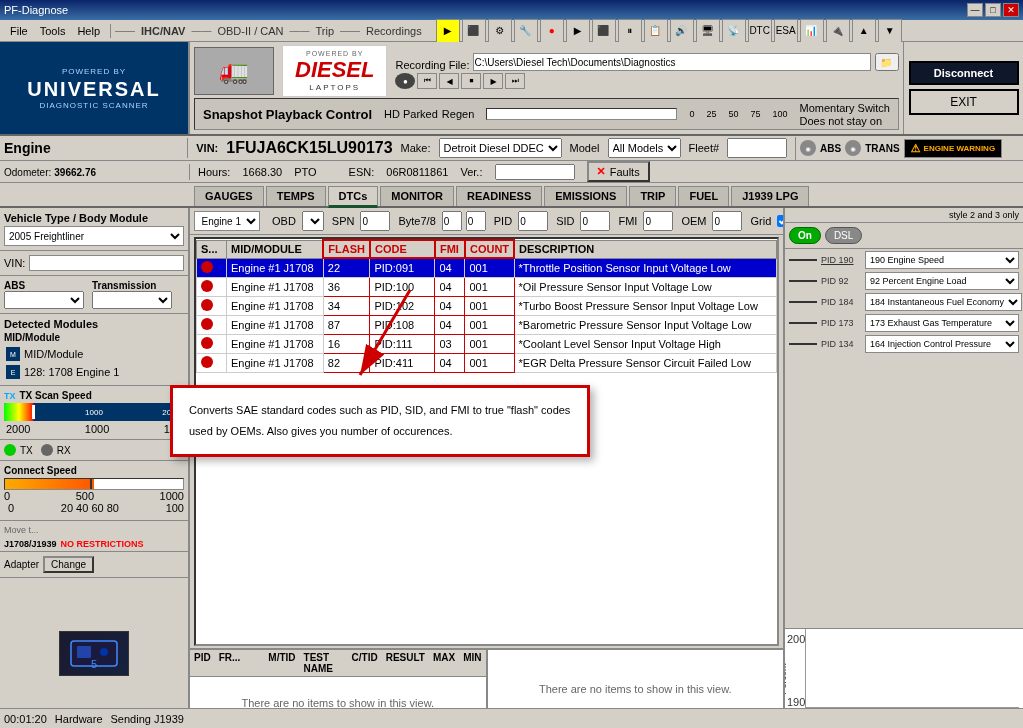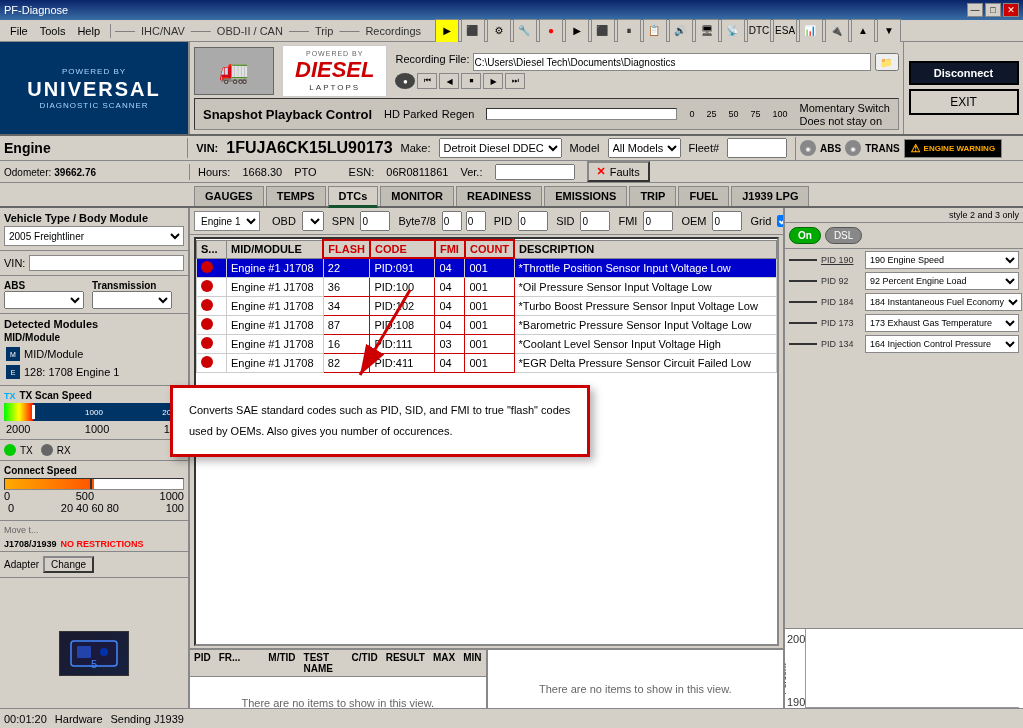--- a/index.html
+++ b/index.html
@@ -293,21 +293,21 @@
       <div class="title-btn" style="background:#cc0000;color:white;">✕</div>
     </div>
   </div>
 
   <div class="menu-bar">
     <span class="menu-item">File</span>
     <span class="menu-item">Tools</span>
     <span class="menu-item">Help</span>
     <div class="menu-separator"></div>
     <span style="color:#666;font-size:10px;">——</span>
-    <span class="menu-label" style="padding:2px 6px;">IHC/NAV</span>
+    <span class="menu-label" style="padding:2px 6px;font-weight:bold;">IHC/NAV</span>
     <span style="color:#666;font-size:10px;">——</span>
     <span class="menu-label" style="padding:2px 6px;">OBD-II / CAN</span>
     <span style="color:#666;font-size:10px;">——</span>
     <span class="menu-label" style="padding:2px 6px;">Trip</span>
     <span style="color:#666;font-size:10px;">——</span>
     <span class="menu-label" style="padding:2px 6px;">Recordings</span>
 
     <div style="margin-left:8px; display:flex; gap:2px; flex-wrap:nowrap; align-items:center;">
       <div class="toolbar-btn" style="background:#ffff00;">▶</div>
       <div class="toolbar-btn">⬛</div>
@@ -345,21 +345,21 @@
 
           <div style="width:80px; height:48px; background:#aaa; border:1px solid #666; display:flex; align-items:center; justify-content:center; font-size:24px;">🚛</div>
 
           <div style="display:flex; flex-direction:column; align-items:center; background:white; padding:4px 12px; border:1px solid #ccc;">
             <div style="font-size:7px; color:#666; letter-spacing:1px;">POWERED BY</div>
             <div style="font-size:22px; font-weight:bold; color:#cc0000; font-style:italic;">DIESEL</div>
             <div style="font-size:8px; color:#333; letter-spacing:2px;">LAPTOPS</div>
           </div>
 
           <div style="flex:1; display:flex; flex-direction:column; gap:2px;">
-            <div style="display:flex; align-items:flex-start; gap:4px;">
+            <div style="display:flex; align-items:flex-end; gap:4px;">
               <span style="font-size:11px; color:#000;">Recording File:</span>
               <input type="text" style="flex: 1 1 0%; height: 18px; font-size: 10px; border: 1px solid rgb(136, 136, 136);" value="C:\Users\Diesel Tech\Documents\Diagnostics">
               <button style="height:18px; font-size:10px; padding:0 4px;">📁</button>
             </div>
 
             <div style="display:flex; gap:2px; align-items:center;">
               <div style="width:20px;height:16px;background:#444;border-radius:50%;display:flex;align-items:center;justify-content:center;color:white;font-size:8px;">●</div>
               <div style="width:20px;height:16px;background:#d4d0c8;border:1px solid #888;display:flex;align-items:center;justify-content:center;font-size:8px;">⏮</div>
               <div style="width:20px;height:16px;background:#d4d0c8;border:1px solid #888;display:flex;align-items:center;justify-content:center;font-size:8px;">◀</div>
               <div style="width:20px;height:16px;background:#d4d0c8;border:1px solid #888;display:flex;align-items:center;justify-content:center;font-size:8px;">⏹</div>
@@ -586,21 +586,21 @@
               <circle cx="35" cy="16" r="4" fill="#0033aa"></circle>
               <text x="25" y="32" fill="#4488ff" font-size="8" text-anchor="middle">5</text>
             </svg>
           </div>
         </div>
       </div>
 
       <div style="flex:1; display:flex; flex-direction:column; overflow:hidden; background:#d4d0c8;">
 
         <div class="filter-row" style="padding:3px 4px; border-bottom:1px solid #888; flex-shrink:0;">
-          <select style="height:20px; font-size:10px; background:white; border:1px solid #888; padding:0 2px;">
+          <select style="height:20px; font-size:10px; background:white; border:1px solid #888; padding:0 2px;text-align:right;">
             <option>Engine 1</option>
           </select>
           <span style="margin-left:8px; margin-right:2px;">OBD</span>
           <select style="height:20px; font-size:10px; width:60px;"><option></option></select>
           <span style="margin-left:4px; margin-right:2px;">SPN</span>
           <input type="text" value="0" style="width: 30px; height: 20px; font-size: 10px;">
           <span style="margin-left:4px; margin-right:2px;">Byte7/8</span>
           <input type="text" value="0" style="width: 20px; height: 20px; font-size: 10px;">
           <input type="text" value="0" style="width: 20px; height: 20px; font-size: 10px;">
           <span style="margin-left:4px; margin-right:2px;">PID</span>

